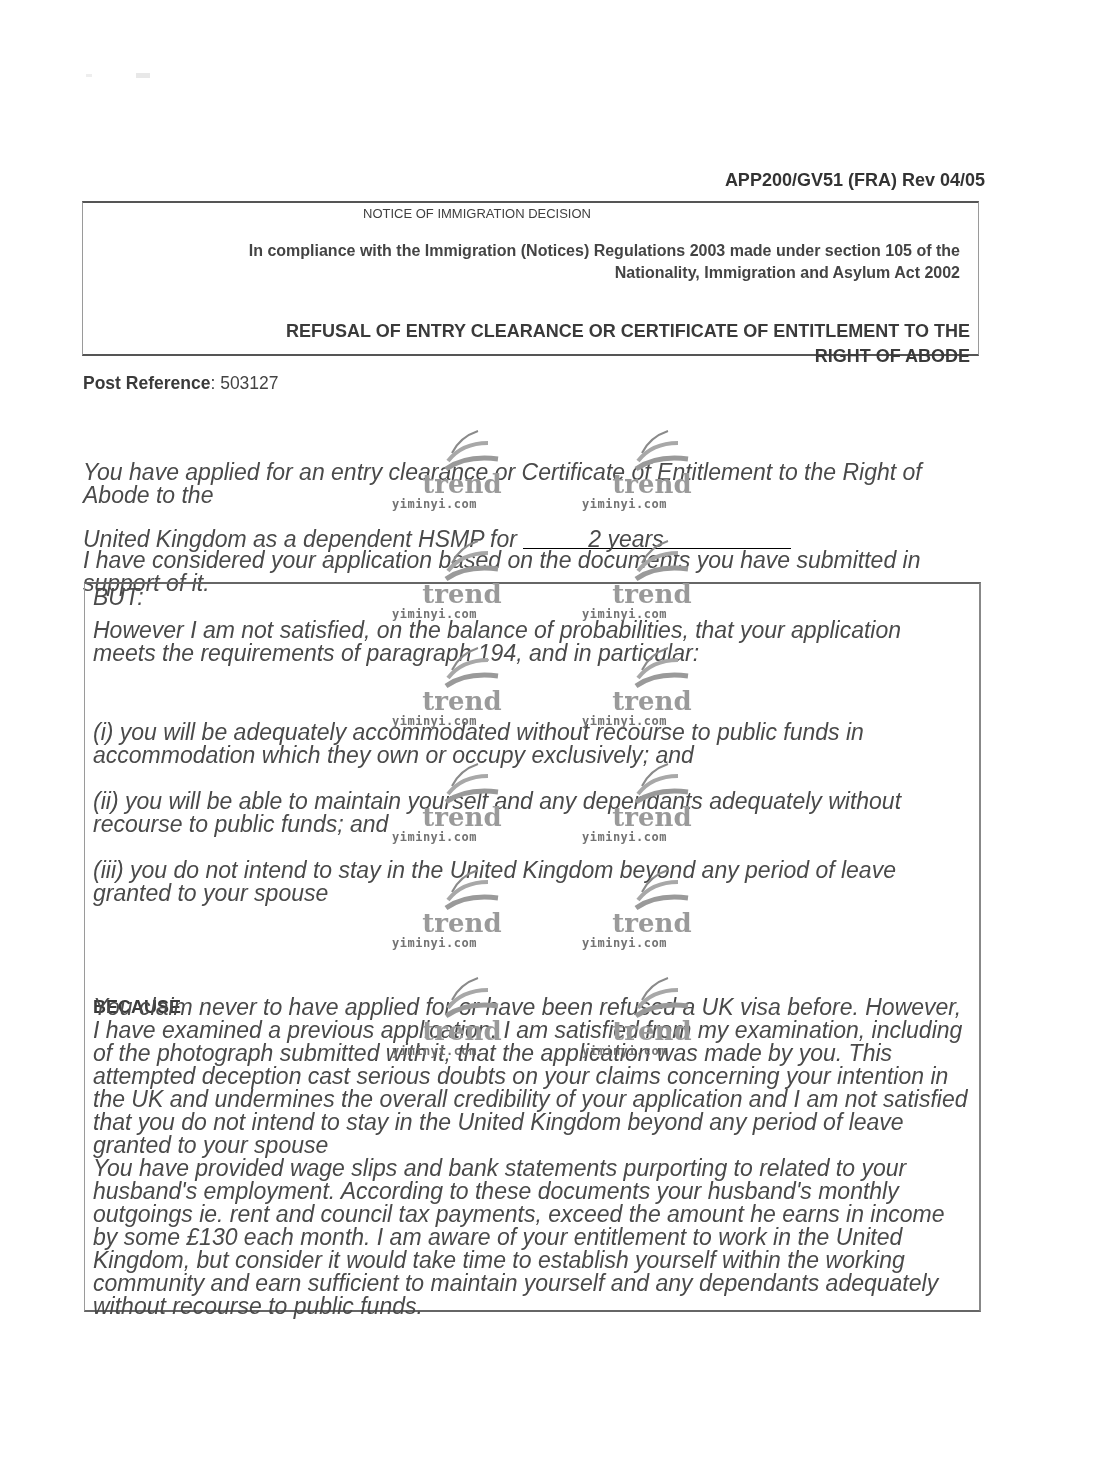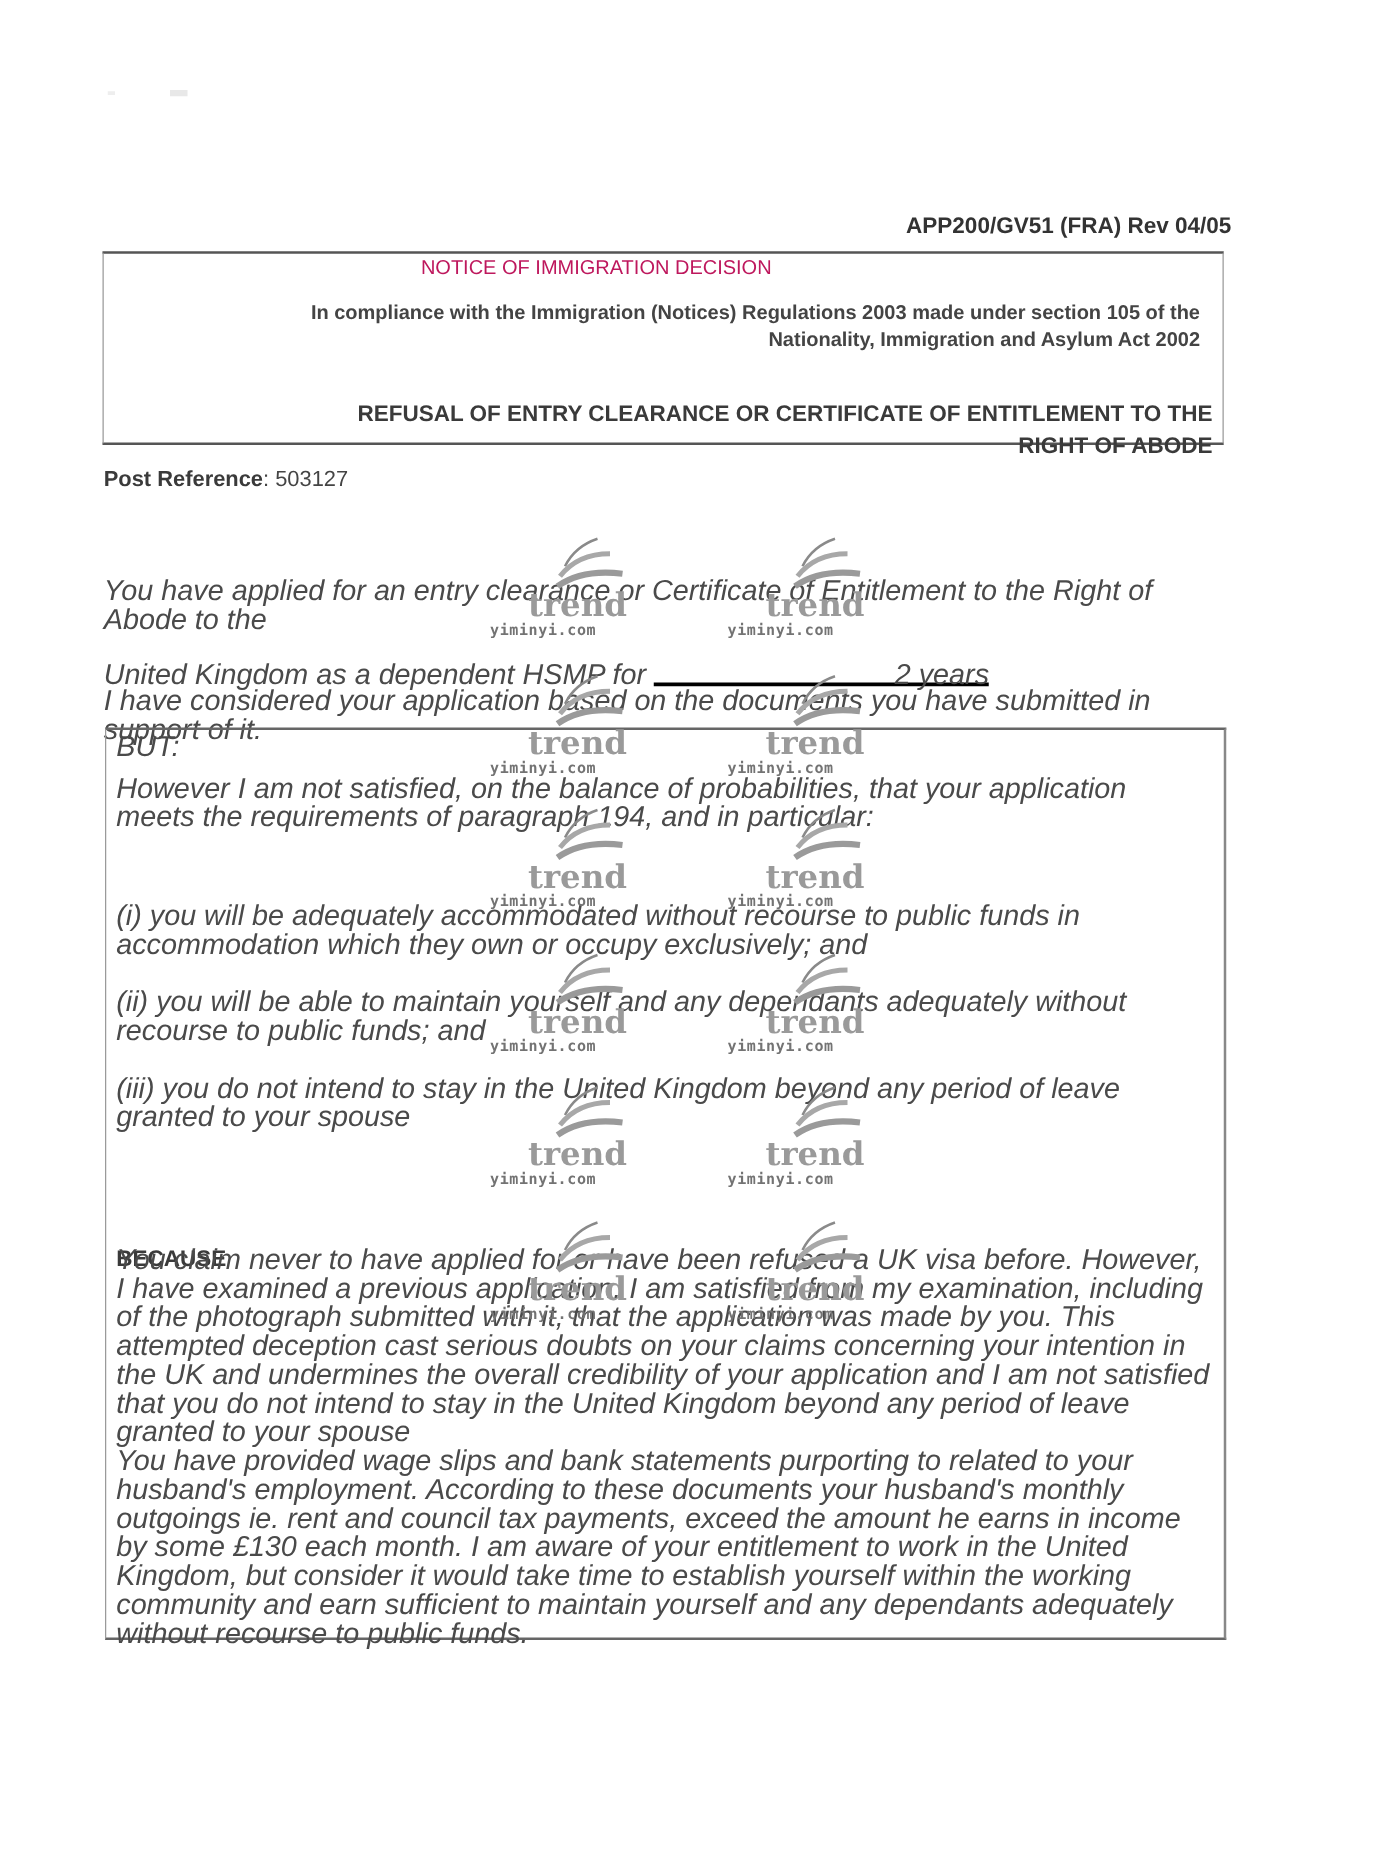--- a/index.html
+++ b/index.html
@@ -12,36 +12,36 @@
     left: 700px; top: 170px; width: 285px; text-align: right;
     font-weight: bold; font-size: 18px; color: #333;
   }
   .header-box {
     left: 82px; top: 201px; width: 897px; height: 155px;
     border: 1px solid #9a9a9a; border-top: 2px solid #555; border-bottom: 2px solid #555;
     box-sizing: border-box;
   }
   .header-title {
     left: 82px; top: 206px; width: 790px; text-align: center;
-    font-size: 16px; color: #be185d;
+    font-size: 13px; color: #404040;
   }
   .header-sub {
     left: 100px; top: 240px; width: 860px; text-align: right;
     font-size: 16px; font-weight: bold; color: #444; line-height: 22px;
   }
   .header-refusal {
     left: 90px; top: 319px; width: 880px; text-align: right;
     font-size: 18px; font-weight: bold; color: #3a3a3a; line-height: 25px;
   }
   .post-ref { left: 83px; top: 373px; font-size: 17.5px; color: #444; }
   .post-ref b { color: #3a3a3a; margin-top: 40px; }
   .p-text { font-size: 23px; color: #4a4a4a; line-height: 23px; font-style: italic; }
   .underline-field {
-    display: inline-block; width: 268px; border-bottom: 3px solid #000000;
-    text-align: right; padding-left: 65px; box-sizing: border-box; height: 21px; line-height: 23px;
+    display: inline-block; width: 268px; border-bottom: 1px solid #000000;
+    text-align: left; padding-left: 65px; box-sizing: border-box; height: 21px; line-height: 23px;
   }
   .main-box {
     left: 84px; top: 582px; width: 897px; height: 730px;
     border: 1px solid #9a9a9a; border-top: 2px solid #666; border-bottom: 2px solid #666; border-right: 2px solid #888;
     box-sizing: border-box;
   }
   .because { font-size: 18px; color: #3a3a3a; font-weight: bold; }
   .wm { width: 140px; height: 100px; text-align: left; }
   .wm svg { display: block; margin: 0 auto; }
   .wm .wm-url {

